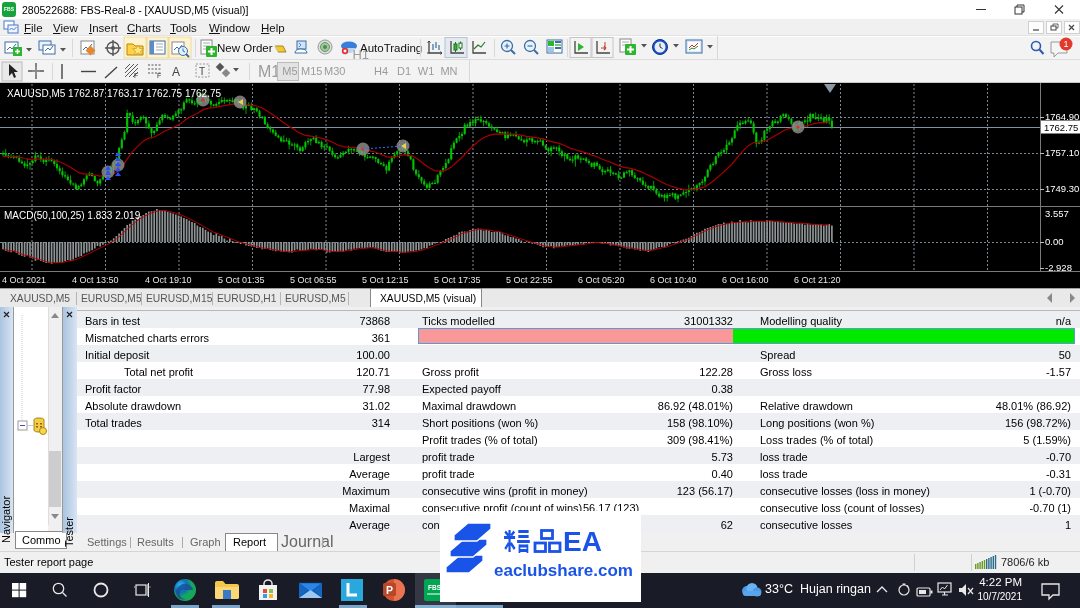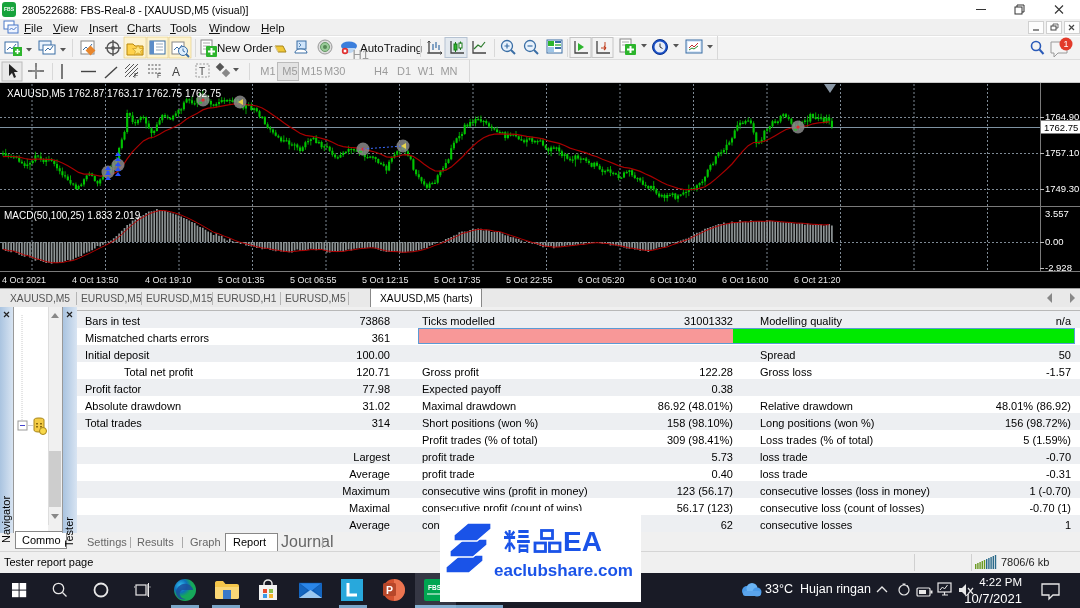--- a/index.html
+++ b/index.html
@@ -222,21 +222,21 @@
       <rect x="0" y="0" width="13" height="13" fill="none" stroke="#999" stroke-dasharray="2,1.5"></rect>
       <text x="3" y="10.5" font-size="10" fill="#444" font-family="Liberation Sans">T</text>
     </g>
     <g transform="translate(215,64)">
       <rect x="2" y="0" width="6" height="6" transform="rotate(45 5 3)" fill="#555"></rect>
       <rect x="8" y="6" width="6" height="6" transform="rotate(45 11 9)" fill="#888"></rect>
       <path d="M18 4l3 3.5 3-3.5z" fill="#555"></path>
     </g>
     <path d="M249.5 63v17" stroke="#d8d8d8"></path>
   </svg>
-<div style="left:258px;top:63px;width:20px;height:17px;font-size:11px;color:#9b9b9b;line-height:17px;text-align:center">M1</div>
+<div style="left:258px;top:63px;width:20px;height:17px;font-size:16px;color:#9b9b9b;line-height:17px;text-align:center">M1</div>
 <div style="left:277px;top:62px;width:22px;height:19px;background:#e3e3e3;border:1px solid #bbb"></div>
 <div style="left:280px;top:63px;width:20px;height:17px;font-size:11px;color:#9b9b9b;line-height:17px;text-align:center">M5</div>
 <div style="left:301px;top:63px;width:20px;height:17px;font-size:11px;color:#9b9b9b;line-height:17px;text-align:center">M15</div>
 <div style="left:324px;top:63px;width:20px;height:17px;font-size:11px;color:#9b9b9b;line-height:17px;text-align:center">M30</div>
 <div style="left:349px;top:46px;width:20px;height:17px;font-size:13px;color:#9b9b9b;line-height:17px;text-align:right">H1</div>
 <div style="left:371px;top:63px;width:20px;height:17px;font-size:11px;color:#9b9b9b;line-height:17px;text-align:center">H4</div>
 <div style="left:394px;top:63px;width:20px;height:17px;font-size:11px;color:#9b9b9b;line-height:17px;text-align:center">D1</div>
 <div style="left:416px;top:63px;width:20px;height:17px;font-size:11px;color:#9b9b9b;line-height:17px;text-align:center">W1</div>
 <div style="left:439px;top:63px;width:20px;height:17px;font-size:11px;color:#9b9b9b;line-height:17px;text-align:center">MN</div>
 <svg width="1080" height="205" viewBox="0 83 1080 205" style="position:absolute;left:0;top:83px">
@@ -314,21 +314,21 @@
 <div style="left:81px;top:290px;width:64px;height:17px;font-size:10.3px;color:#555;line-height:17px">EURUSD,M5</div>
 <div style="left:146px;top:290px;width:64px;height:17px;font-size:10.3px;color:#555;line-height:17px">EURUSD,M15</div>
 <div style="left:217px;top:290px;width:64px;height:17px;font-size:10.3px;color:#555;line-height:17px">EURUSD,H1</div>
 <div style="left:285px;top:290px;width:64px;height:17px;font-size:10.3px;color:#555;line-height:17px">EURUSD,M5</div>
 <div style="left:76px;top:292px;width:1px;height:13px;background:#b5b5b5"></div>
 <div style="left:141px;top:292px;width:1px;height:13px;background:#b5b5b5"></div>
 <div style="left:212px;top:292px;width:1px;height:13px;background:#b5b5b5"></div>
 <div style="left:280px;top:292px;width:1px;height:13px;background:#b5b5b5"></div>
 <div style="left:348px;top:292px;width:1px;height:13px;background:#b5b5b5"></div>
 <div style="left:370px;top:288px;width:112px;height:19px;background:#fff;border:1px solid #888;border-bottom:none;z-index:2"></div>
-<div style="left:380px;top:290px;width:110px;height:17px;font-size:10.3px;color:#000;line-height:17px;z-index:3;white-space:nowrap">XAUUSD,M5 (harts)</div>
+<div style="left:380px;top:290px;width:110px;height:17px;font-size:10.3px;color:#000;line-height:17px;z-index:3;white-space:nowrap">XAUUSD,M5 (visual)</div>
 <svg style="left:1044px;top:292px" width="34" height="12">
     <path d="M8 1l-5 5 5 5z" fill="#888"></path>
     <path d="M26 1l5 5-5 5z" fill="#888"></path>
   </svg>
 <div style="left:0px;top:307px;width:1080px;height:226px;background:#f0f0f0"></div>
 <div style="left:0px;top:307px;width:13px;height:226px;background:linear-gradient(to right,#aac4e0,#d8e4f2)"></div>
 <svg style="left:2px;top:310px" width="10" height="10">
     <path d="M2 2l5 5m0-5l-5 5" stroke="#222" stroke-width="1.2"></path>
   </svg>
 <div style="left:0px;top:468px;width:13px;height:75px;font-size:11px;color:#000;writing-mode:vertical-rl;transform:rotate(180deg);line-height:13px;text-align:left">Navigator</div>
@@ -419,21 +419,21 @@
 <div style="left:921px;top:464px;width:150px;height:17px;text-align:right"><span class="t11">-0.31</span></div>
 <div style="left:77px;top:481px;width:1003px;height:17px;background:#edeff2"></div>
 <div style="left:240px;top:481px;width:150px;height:17px;text-align:right"><span class="t11">Maximum</span></div>
 <div style="left:422px;top:481px;width:300px;height:17px;"><span class="t11">consecutive wins (profit in money)</span></div>
 <div style="left:583px;top:481px;width:150px;height:17px;text-align:right"><span class="t11">123 (56.17)</span></div>
 <div style="left:760px;top:481px;width:300px;height:17px;"><span class="t11">consecutive losses (loss in money)</span></div>
 <div style="left:921px;top:481px;width:150px;height:17px;text-align:right"><span class="t11">1 (-0.70)</span></div>
 <div style="left:77px;top:498px;width:1003px;height:17px;background:#fff"></div>
 <div style="left:240px;top:498px;width:150px;height:17px;text-align:right"><span class="t11">Maximal</span></div>
 <div style="left:422px;top:498px;width:300px;height:17px;"><span class="t11">consecutive profit (count of wins)</span></div>
-<div style="left:583px;top:498px;width:150px;height:17px;text-align:right"><span class="t11">56.17 (123)</span></div>
+<div style="left:583px;top:498px;width:150px;height:17px;text-align:left"><span class="t11">56.17 (123)</span></div>
 <div style="left:760px;top:498px;width:300px;height:17px;"><span class="t11">consecutive loss (count of losses)</span></div>
 <div style="left:921px;top:498px;width:150px;height:17px;text-align:right"><span class="t11">-0.70 (1)</span></div>
 <div style="left:77px;top:515px;width:1003px;height:17px;background:#edeff2"></div>
 <div style="left:240px;top:515px;width:150px;height:17px;text-align:right"><span class="t11">Average</span></div>
 <div style="left:422px;top:515px;width:300px;height:17px;"><span class="t11">consecutive wins</span></div>
 <div style="left:583px;top:515px;width:150px;height:17px;text-align:right"><span class="t11">62</span></div>
 <div style="left:760px;top:515px;width:300px;height:17px;"><span class="t11">consecutive losses</span></div>
 <div style="left:921px;top:515px;width:150px;height:17px;text-align:right"><span class="t11">1</span></div>
 <div style="left:87px;top:534px;width:44px;height:16px;font-size:11px;color:#666;line-height:16px">Settings</div>
 <div style="left:137px;top:534px;width:38px;height:16px;font-size:11px;color:#666;line-height:16px">Results</div>
@@ -556,21 +556,21 @@
       <path d="M2 7l2.5-3 2 2 3-4" stroke-width="1"></path>
     </g>
     <g transform="translate(959,583)" fill="#e8e8e8">
       <path d="M0 5h3l4-4v12l-4-4H0z"></path>
       <path d="M9 5l5 6M14 5l-5 6" stroke="#e8e8e8" stroke-width="1.2"></path>
     </g>
   </svg>
 <div style="left:765px;top:581px;width:35px;height:17px;font-size:12.5px;color:#fff;line-height:17px">33°C</div>
 <div style="left:800px;top:581px;width:95px;height:17px;font-size:12.5px;color:#fff;line-height:17px;white-space:nowrap">Hujan ringan</div>
 <div style="left:960px;top:576px;width:62px;height:15px;font-size:11.5px;color:#fff;text-align:right">4:22 PM</div>
-<div style="left:955px;top:591px;width:67px;height:15px;font-size:13px;color:#fff;text-align:right">10/7/2021</div>
+<div style="left:955px;top:591px;width:67px;height:15px;font-size:10px;color:#fff;text-align:right">10/7/2021</div>
 <svg style="left:1040px;top:582px" width="24" height="18">
     <path d="M2 2h17v11h-6l-4 4v-4H2z" fill="none" stroke="#e8e8e8" stroke-width="1.3"></path>
   </svg>
 <div style="left:440px;top:511px;width:201px;height:91px;background:#fff;z-index:10"></div>
 <svg style="left:440px;top:511px;z-index:11" width="90" height="70">
     <path d="M20 44h23v6l-14 12h-23v-6z" fill="#1a53e8" stroke="#fff" stroke-width="1.3"></path>
     <path d="M24 28h23v6l-14 12h-23v-6z" fill="#1a53e8" stroke="#fff" stroke-width="1.3"></path>
     <path d="M28 12h23v6l-14 12h-23v-6z" fill="#1a53e8" stroke="#fff" stroke-width="1.3"></path>
   </svg>
 <svg style="left:504px;top:529px;z-index:11" width="27" height="26" viewBox="0 0 34 26" preserveAspectRatio="none">

